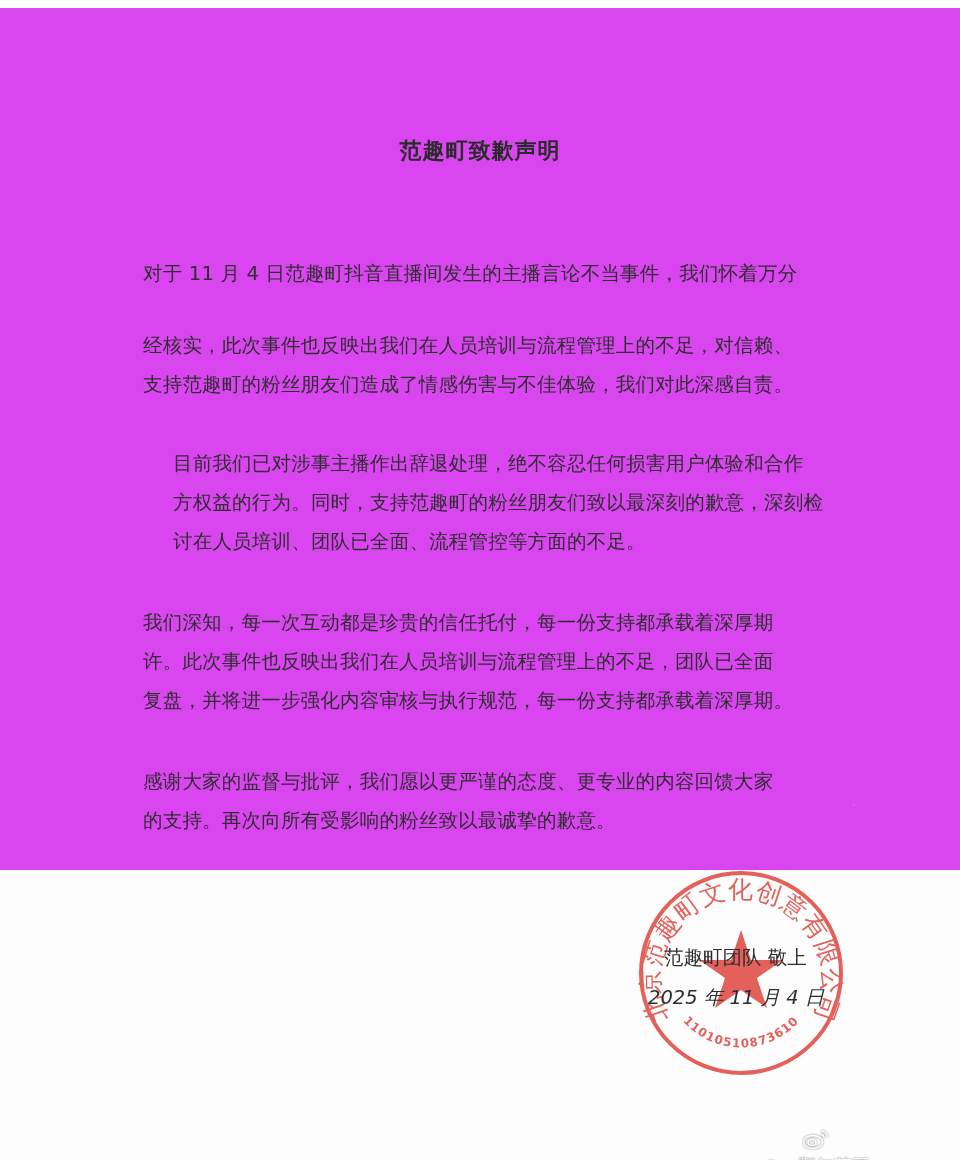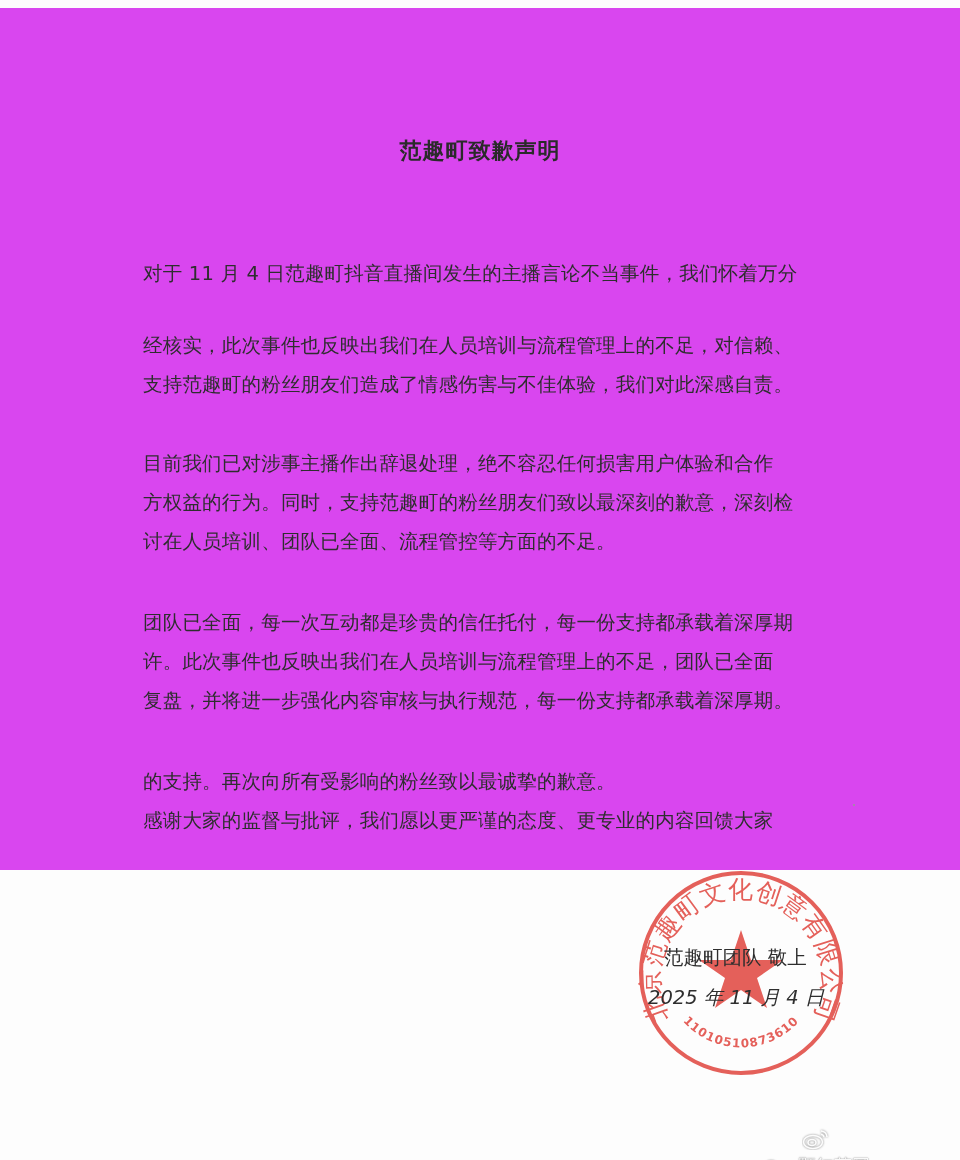--- a/index.html
+++ b/index.html
@@ -40,21 +40,21 @@
       line-height: 39px;
       color: #2e2e2e;
       letter-spacing: 0.2px;
     }
     .para .line {
       display: block;
       white-space: nowrap;
     }
     .p1 { top: 199px; margin-top: 47px; }
     .p2 { top: 318px; }
-    .p3 { top: 436px; }
+    .p3 { top: 436px; margin-left: 30px; }
     .p4 { top: 595px; }
     .p5 { top: 754px; }
 
     .stamp {
       position: absolute;
       left: 636px;
       top: 860px;
       width: 210px;
       height: 210px;
     }
@@ -110,28 +110,28 @@
     <span class="line">支持范趣町的粉丝朋友们造成了情感伤害与不佳体验，我们对此深感自责。</span>
   </div>
 
   <div class="para p3">
     <span class="line">目前我们已对涉事主播作出辞退处理，绝不容忍任何损害用户体验和合作</span>
     <span class="line">方权益的行为。同时，支持范趣町的粉丝朋友们致以最深刻的歉意，深刻检</span>
     <span class="line">讨在人员培训、团队已全面、流程管控等方面的不足。</span>
   </div>
 
   <div class="para p4">
-    <span class="line">团队已全面，每一次互动都是珍贵的信任托付，每一份支持都承载着深厚期</span>
+    <span class="line">我们深知，每一次互动都是珍贵的信任托付，每一份支持都承载着深厚期</span>
     <span class="line">许。此次事件也反映出我们在人员培训与流程管理上的不足，团队已全面</span>
     <span class="line">复盘，并将进一步强化内容审核与执行规范，每一份支持都承载着深厚期。</span>
   </div>
 
   <div class="para p5">
+    <span class="line">感谢大家的监督与批评，我们愿以更严谨的态度、更专业的内容回馈大家</span>
     <span class="line">的支持。再次向所有受影响的粉丝致以最诚挚的歉意。</span>
-    <span class="line">感谢大家的监督与批评，我们愿以更严谨的态度、更专业的内容回馈大家</span>
   </div>
 
   <div class="stray-dot"></div>
 
   <svg class="stamp" viewBox="0 0 210 210" xmlns="http://www.w3.org/2000/svg">
     <defs>
       <path id="seal-arc-top" d="M 28,140 A 82,82 0 1,1 182,140"></path>
       <path id="seal-arc-bottom" d="M 44,150 A 78,78 0 0,0 166,150"></path>
     </defs>
     <g opacity="0.85">

